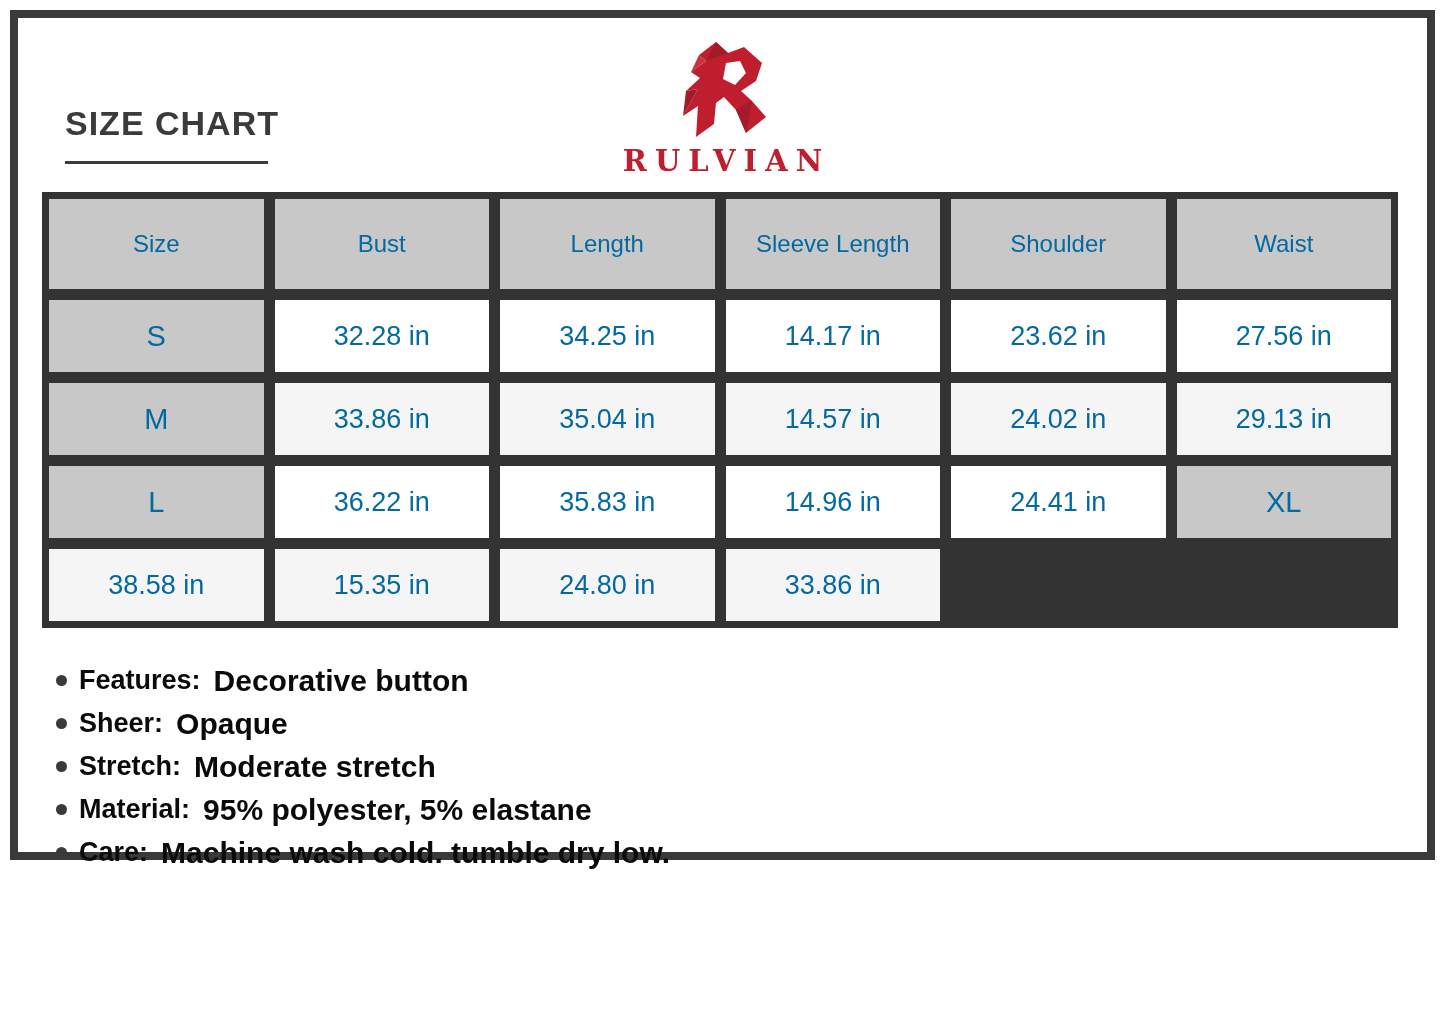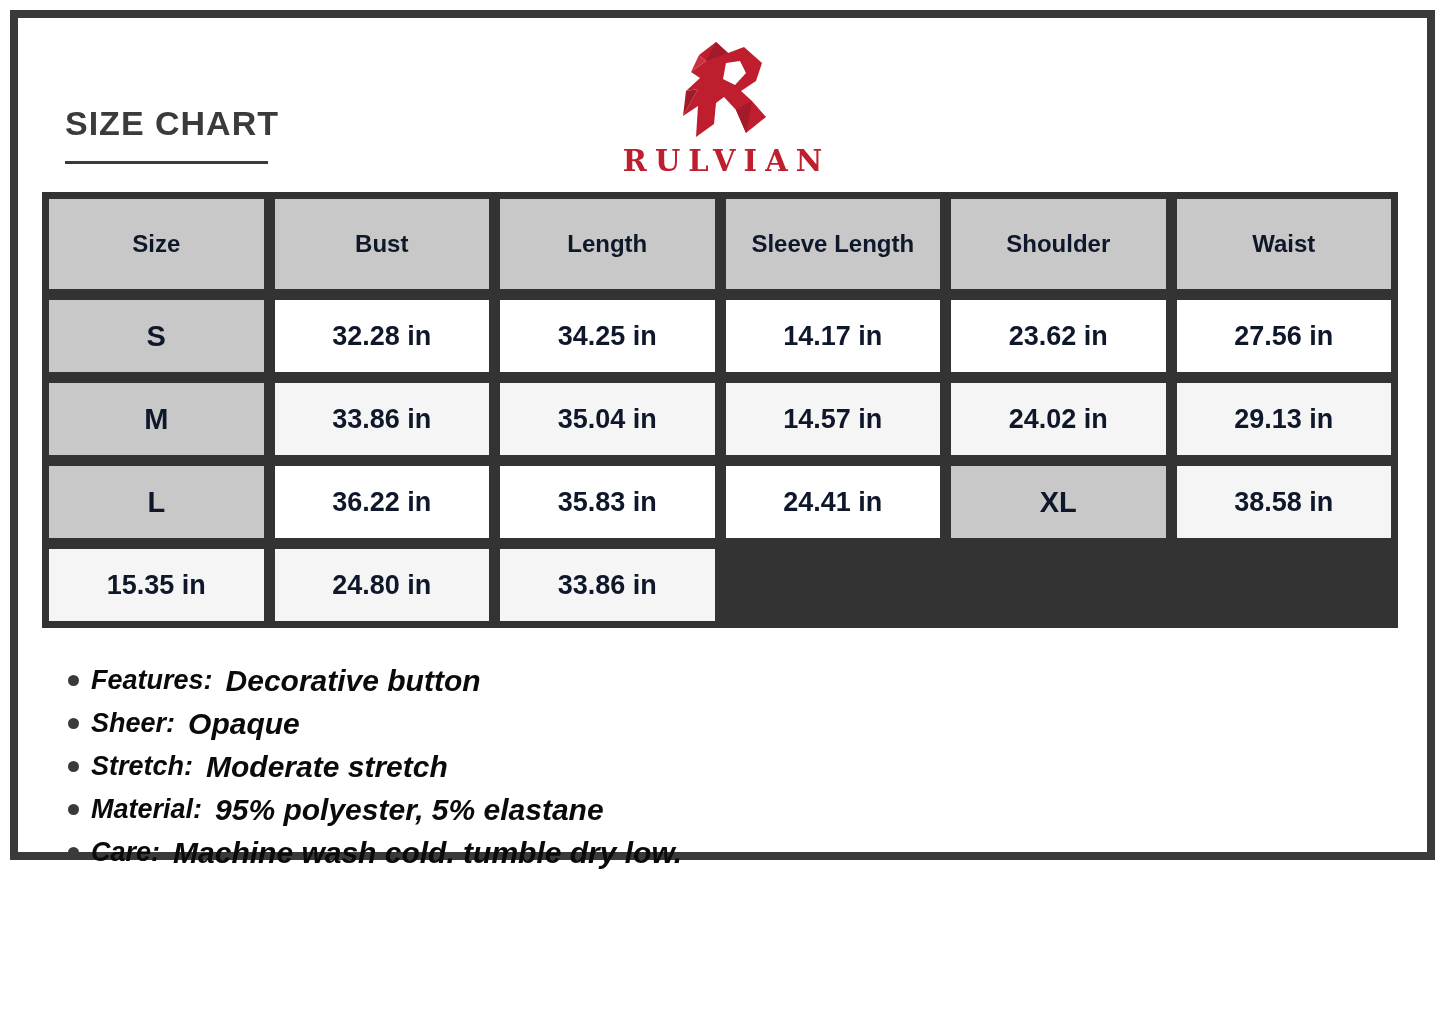--- a/index.html
+++ b/index.html
@@ -41,30 +41,29 @@
     width:1356px; height:436px;
     background:#333333;
     padding:7px;
     display:grid;
     grid-template-columns:repeat(6, 1fr);
     grid-template-rows:90px 72px 72px 72px 72px;
     gap:11px;
   }
   .cell {
     display:flex; align-items:center; justify-content:center;
-    font-weight:bold; color:#0f172a; text-align:center;
+    font-weight:normal; color:#0369a1; text-align:center;
   }
   .cell.head { background:#c8c8c8; font-size:24px; }
   .cell.sizecol { background:#c8c8c8; font-size:29px; }
   .cell.data { background:#ffffff; font-size:27px; }
   .cell.data.alt { background:#f5f5f5; }
   .details {
-    position:absolute; left:68px; top:664px;
+    position:absolute; left:56px; top:664px;
     list-style:none;
-    font-style:italic;
   }
   .detail-item {
     display:flex; align-items:center;
     margin-bottom:10px; height:33px;
   }
   .bullet {
     width:11px; height:11px; border-radius:50%;
     background:#3a3a3a; margin-right:12px; flex:0 0 auto;
   }
   .detail-label { font-size:27px; font-weight:bold; color:#0a0a0a; }
@@ -114,20 +113,21 @@
     <div class="cell sizecol">M</div>
     <div class="cell data alt">33.86 in</div>
     <div class="cell data alt">35.04 in</div>
     <div class="cell data alt">14.57 in</div>
     <div class="cell data alt">24.02 in</div>
     <div class="cell data alt">29.13 in</div>
 
     <div class="cell sizecol">L</div>
     <div class="cell data">36.22 in</div>
     <div class="cell data">35.83 in</div>
+    <div class="cell data">14.96 in</div>
     <div class="cell data">24.41 in</div>
 
     <div class="cell sizecol">XL</div>
     <div class="cell data alt">38.58 in</div>
     <div class="cell data alt">15.35 in</div>
     <div class="cell data alt">24.80 in</div>
     <div class="cell data alt">33.86 in</div>
   </div>
 
   <ul class="details">

